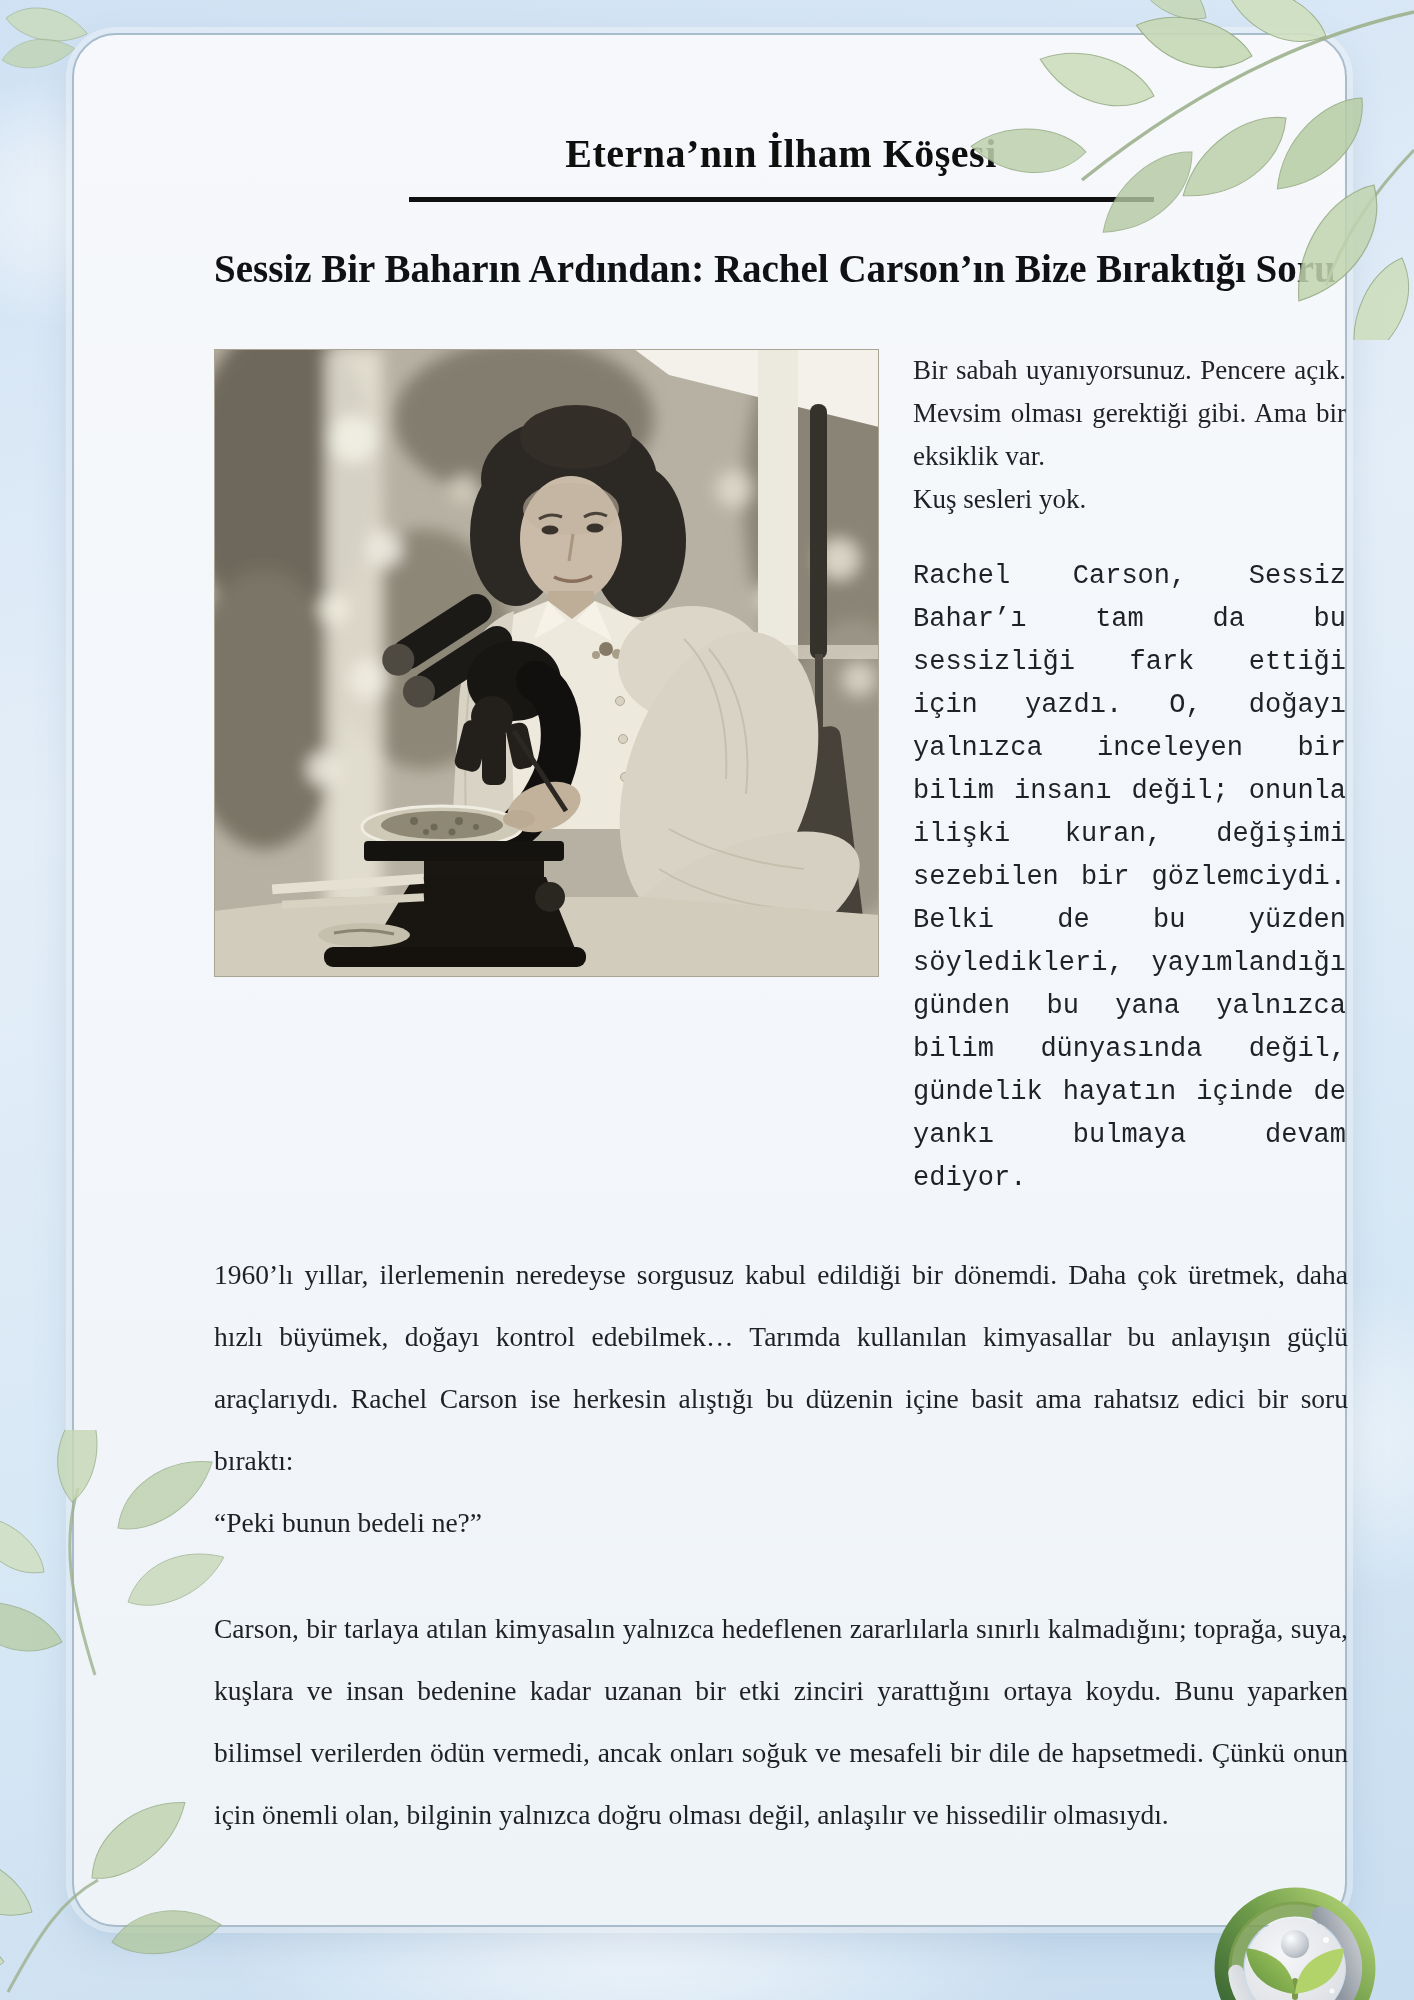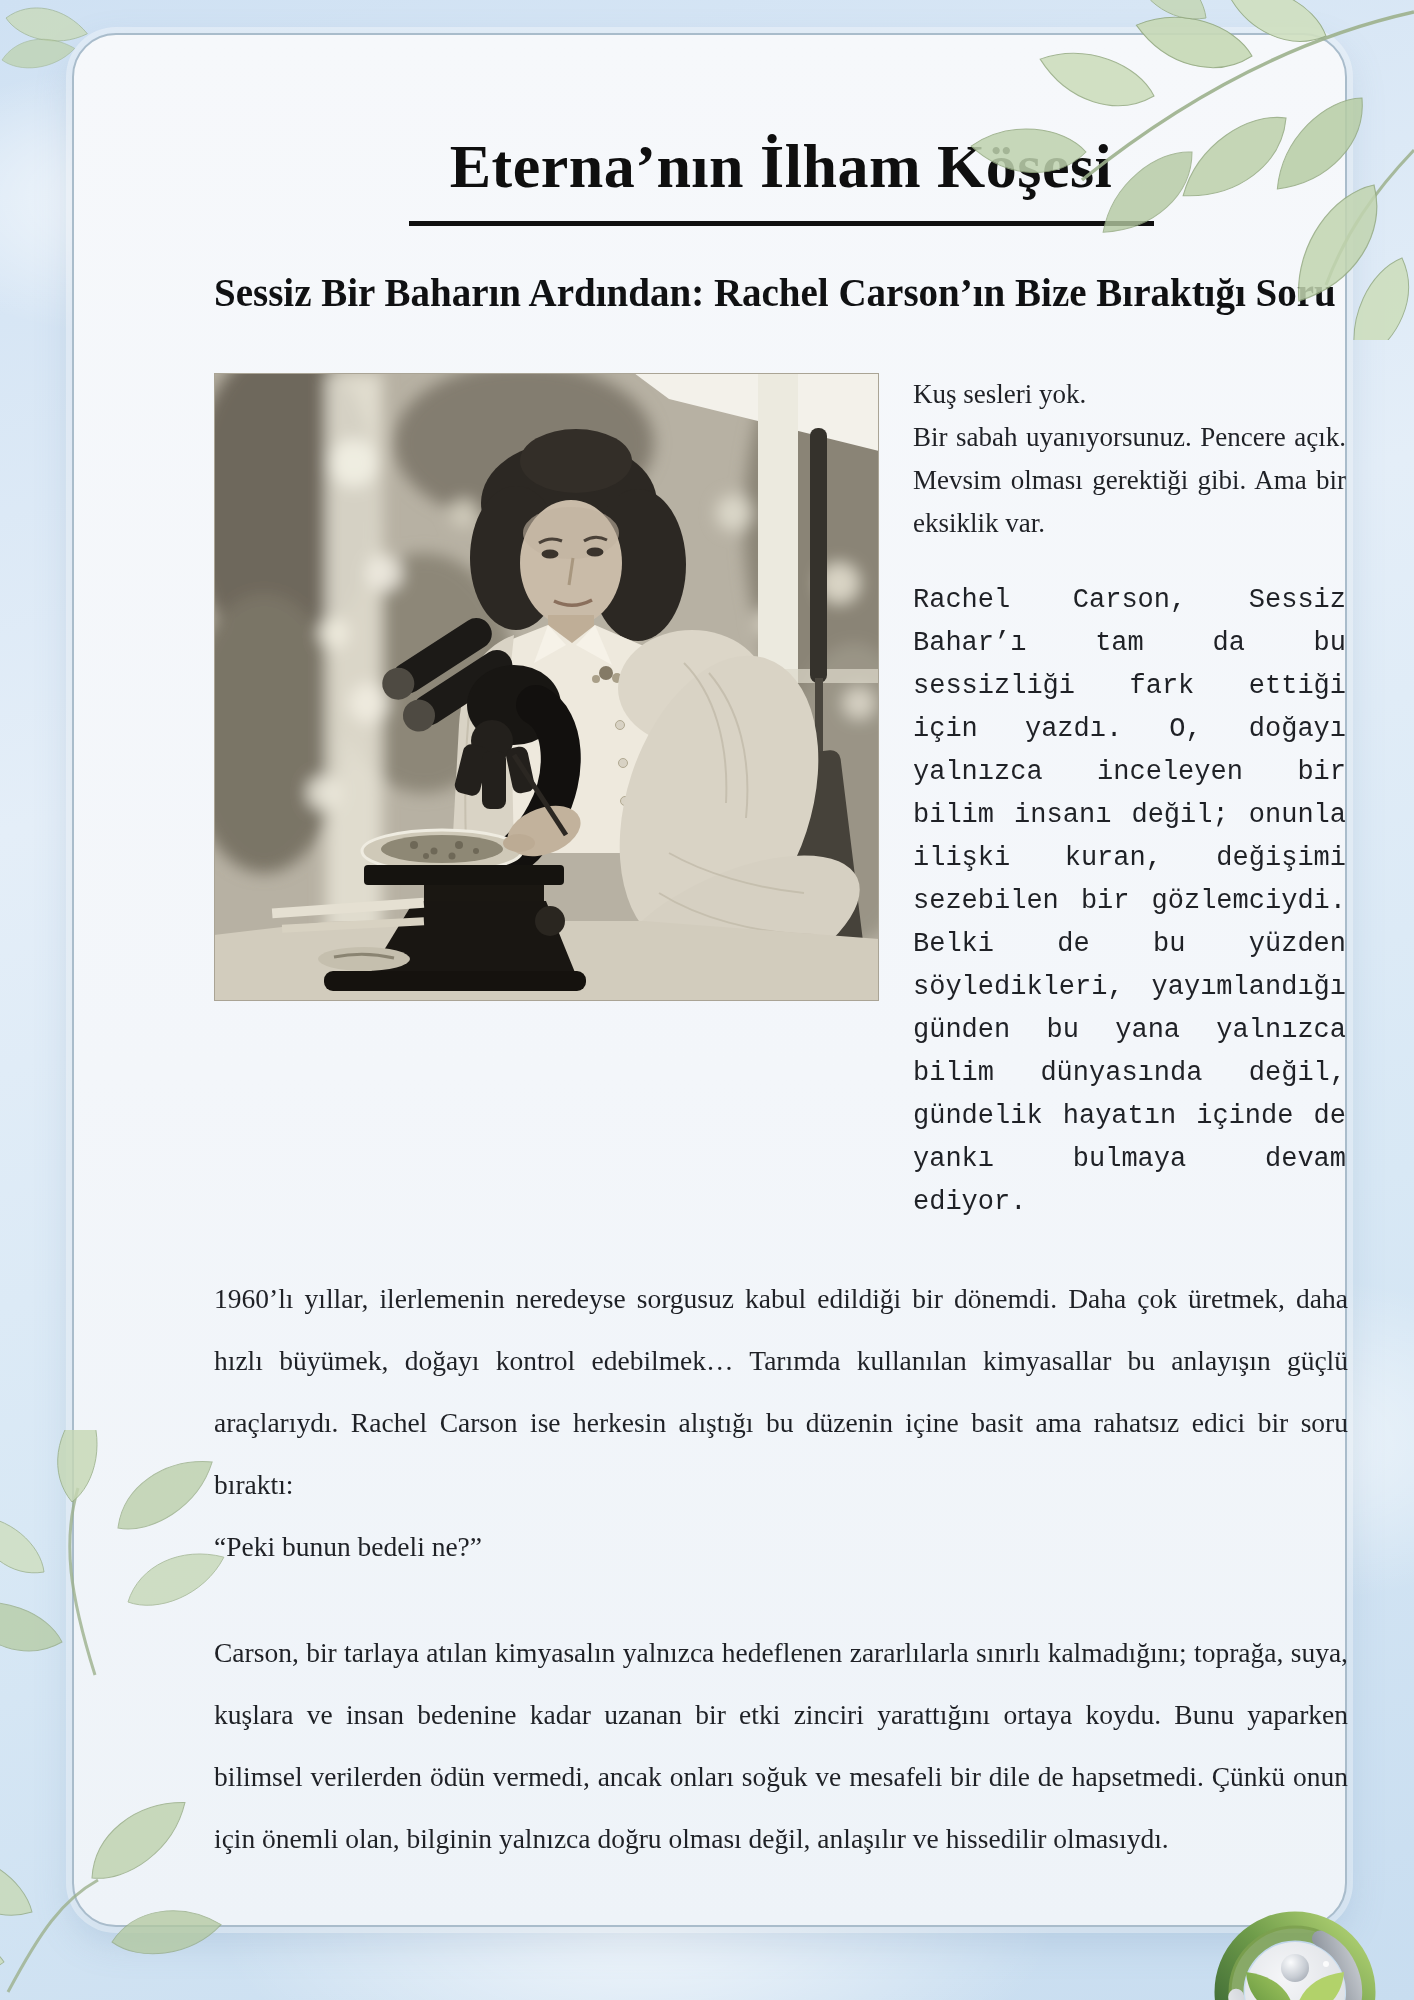--- a/index.html
+++ b/index.html
@@ -13,21 +13,21 @@
       linear-gradient(165deg,#cfe1f3 0%,#e4eef8 35%,#d8e8f5 65%,#c8ddf0 100%);
   }
   .card{
     position:absolute;left:72px;top:33px;width:1271px;height:1890px;
     background:linear-gradient(180deg,#f6f8fb 0%,#f3f6fa 55%,#eef3f8 100%);
     border:2px solid #a9bccb;border-radius:44px;
     box-shadow:0 0 0 6px rgba(255,255,255,.35), 0 14px 36px rgba(110,145,180,.25);
   }
   .content{position:absolute;left:140px;top:33px;width:1134px;}
   .page-title{
-    margin:64px 0 0 0;text-align:center;font-weight:bold;font-size:62px;line-height:1.12;
+    margin:64px 0 0 0;text-align:center;font-weight:bold;font-size:40px;line-height:1.12;
     color:#0f0f0f;letter-spacing:.5px;
   }
   .rule{width:745px;height:5px;background:#101010;margin:20px auto 0 auto;}
   .article-title{
     margin:44px 0 0 0;font-weight:bold;font-size:39px;line-height:1.2;color:#101113;
   }
   .hero{display:flex;gap:34px;margin-top:56px;align-items:flex-start;}
   .photo{width:665px;height:628px;flex:0 0 auto;background:#c8c2b4;}
   .photo svg{display:block;}
   .hero-col{width:433px;font-size:27px;line-height:43px;text-align:justify;color:#1f2126;}
@@ -181,22 +181,22 @@
             <g transform="rotate(-20 330 458)">
                 <ellipse cx="330" cy="458" rx="38" ry="23" fill="#c2b29c"></ellipse>
               </g>
             <ellipse cx="305" cy="470" rx="16" ry="9" fill="#bcab94"></ellipse>
             <line x1="300" y1="382" x2="352" y2="462" stroke="#2b2722" stroke-width="5"></line>
           </g>
           <rect x="0" y="0" width="665" height="628" fill="none" stroke="#aaa495" stroke-width="2"></rect>
         </svg>
       </div>
       <div class="hero-col">
+        <p>Bir sabah uyanıyorsunuz. Pencere açık. Mevsim olması gerektiği gibi. Ama bir eksiklik var.</p>
         <p>Kuş sesleri yok.</p>
-        <p>Bir sabah uyanıyorsunuz. Pencere açık. Mevsim olması gerektiği gibi. Ama bir eksiklik var.</p>
         <p class="gap">Rachel Carson, Sessiz Bahar’ı tam da bu sessizliği fark ettiği için yazdı. O, doğayı yalnızca inceleyen bir bilim insanı değil; onunla ilişki kuran, değişimi sezebilen bir gözlemciydi. Belki de bu yüzden söyledikleri, yayımlandığı günden bu yana yalnızca bilim dünyasında değil, gündelik hayatın içinde de yankı bulmaya devam ediyor.</p>
       </div>
     </div>
 
     <p class="body-p">1960’lı yıllar, ilerlemenin neredeyse sorgusuz kabul edildiği bir dönemdi. Daha çok üretmek, daha hızlı büyümek, doğayı kontrol edebilmek… Tarımda kullanılan kimyasallar bu anlayışın güçlü araçlarıydı. Rachel Carson ise herkesin alıştığı bu düzenin içine basit ama rahatsız edici bir soru bıraktı:</p>
     <p class="body-p quote">“Peki bunun bedeli ne?”</p>
     <p class="body-p">Carson, bir tarlaya atılan kimyasalın yalnızca hedeflenen zararlılarla sınırlı kalmadığını; toprağa, suya, kuşlara ve insan bedenine kadar uzanan bir etki zinciri yarattığını ortaya koydu. Bunu yaparken bilimsel verilerden ödün vermedi, ancak onları soğuk ve mesafeli bir dile de hapsetmedi. Çünkü onun için önemli olan, bilginin yalnızca doğru olması değil, anlaşılır ve hissedilir olmasıydı.</p>
 
     <div class="footer-row">
       <div class="logo-block">

